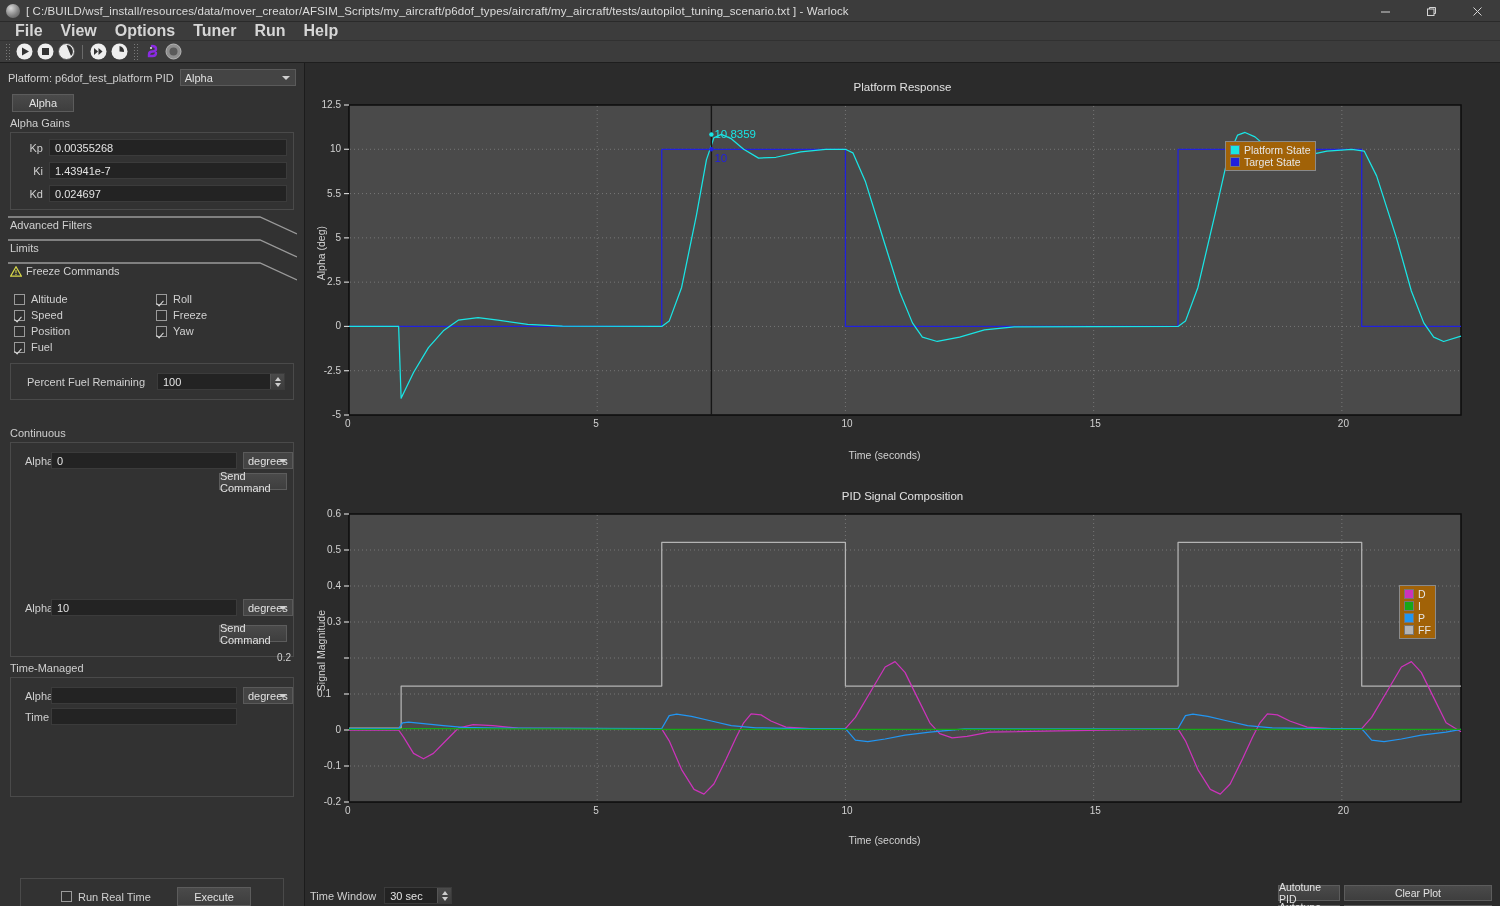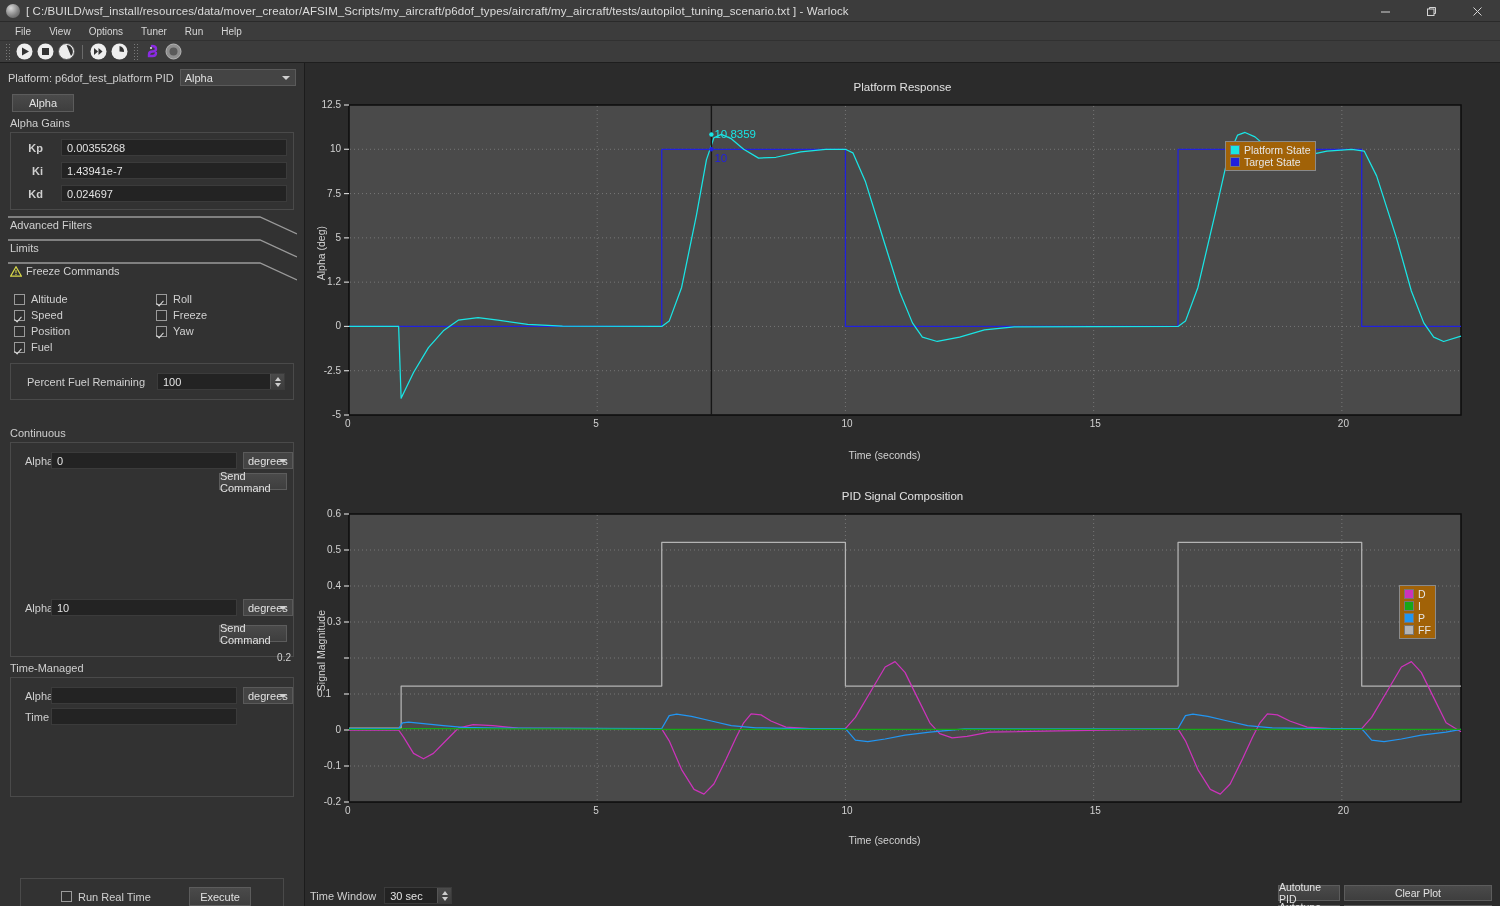--- a/index.html
+++ b/index.html
@@ -31,21 +31,21 @@
   .wbtn {
     width: 46px; height: 22px; display: flex; align-items: center; justify-content: center;
     color: #d4d4d4; font-size: 12px;
   }
   #winbtns { position: absolute; right: 0; top: 0; display: flex; }
   
   #menubar {
     height: 19px; background: #3c3c3c; display: flex; align-items: center;
     padding-left: 6px; border-bottom: 1px solid #313131;
   }
-  .menuitem { font-size: 10px; color: #d6d6d6; padding: 2px 9px; }
+  .menuitem { font-size: 16px; color: #d6d6d6; padding: 2px 9px; font-weight: bold; }
   
   #toolbar {
     height: 22px; background: #3c3c3c; display: flex; align-items: center;
     padding-left: 2px; border-bottom: 1px solid #1e1e1e;
   }
   .grip { width: 6px; height: 16px; margin: 0 3px;
     background-image: repeating-linear-gradient(to bottom, #7a7a7a 0 1px, transparent 1px 3px),
                       repeating-linear-gradient(to bottom, #7a7a7a 0 1px, transparent 1px 3px);
     background-size: 1px 100%, 1px 100%;
     background-position: 1px 0, 4px 0; background-repeat: no-repeat;
@@ -79,21 +79,21 @@
     color: #e2e2e2; font-size: 11px; height: 18px;
     display: flex; align-items: center; justify-content: center;
   }
   #alphaBtn { width: 62px; margin: 6px 0 0 12px; }
   .sectlabel { padding: 5px 0 3px 10px; font-size: 11px; color: #cfcfcf; }
   .groupbox {
     border: 1px solid #4a4a4a; margin: 0 10px; padding: 6px 6px 7px 6px;
   }
   .gainrow { display: flex; align-items: center; margin-bottom: 6px; }
   .gainrow:last-child { margin-bottom: 0; }
-  .gainlbl { width: 26px; text-align: right; margin-right: 18px; font-size: 11px; color: #d0d0d0; font-weight: bold; }
+  .gainlbl { width: 26px; text-align: right; margin-right: 6px; font-size: 11px; color: #d0d0d0; }
   .field {
     background: #232323; border: 1px solid #3b3b3b; height: 17px; color: #e3e3e3;
     font-size: 11px; display: flex; align-items: center; padding: 0 5px; flex: 1;
   }
   
   .collapsed { position: relative; height: 21px; margin-top: 2px; }
   .collapsed .ctext { position: absolute; left: 10px; top: 3px; font-size: 11px; color: #d0d0d0; }
   .collapsed .cline { position: absolute; left: 8px; top: 0; width: 289px; height: 21px; }
   .warn-tri { display:inline-block; vertical-align: -2px; margin-right: 4px; }
   
@@ -377,21 +377,21 @@
         <div class="cmdlbl">Time</div>
         <div class="field" style="flex:none;width:186px;"></div>
       </div>
     </div>
 
     <div class="groupbox" style="position:absolute;left:10px;right:10px;bottom:12px;height:38px;display:flex;align-items:center;">
       <div class="cbrow" style="margin-left:34px;">
         <div class="cbox"></div>
         <div class="cblabel">Run Real Time</div>
       </div>
-      <div class="btn" style="width:62px;height:19px;margin-left:auto;margin-right:26px;">Execute</div>
+      <div class="btn" style="width:74px;height:19px;margin-left:auto;margin-right:26px;">Execute</div>
     </div>
   </div>
 
   <div id="rightpanel">
 
     <div class="charttitle">Platform Response</div>
     <div class="plotwrap" id="plot1wrap" style="height:370px;">
       <div class="ylabel" id="p1ylabel" style="left: 10px; top: 133px;">Alpha (deg)</div>
       <svg id="plot1" width="1195" height="360" style="position:absolute;left:0;top:0">
           <rect x="44" y="12" width="1112" height="310" fill="#4a4a4a" stroke="#0d0d0d" stroke-width="1.5"></rect>
@@ -427,23 +427,23 @@
             <span>Platform State</span>
           </div>
           <div class="legrow">
             <span class="swatch" style="background: rgb(32, 32, 224);"></span>
             <span>Target State</span>
           </div>
         </div>
     <div class="ytick" style="right: 1159px; top: 316px;">-5</div>
         <div class="ytick" style="right: 1159px; top: 271.714px;">-2.5</div>
         <div class="ytick" style="right: 1159px; top: 227.429px;">0</div>
-        <div class="ytick" style="right: 1159px; top: 183.143px;">1.2</div>
+        <div class="ytick" style="right: 1159px; top: 183.143px;">2.5</div>
         <div class="ytick" style="right: 1159px; top: 138.857px;">5</div>
-        <div class="ytick" style="right: 1159px; top: 94.5714px;">7.5</div>
+        <div class="ytick" style="right: 1159px; top: 94.5714px;">5.5</div>
         <div class="ytick" style="right: 1159px; top: 50.2857px;">10</div>
         <div class="ytick" style="right: 1159px; top: 6px;">12.5</div>
         <div class="xtick" style="left: 40px; top: 325px;">0</div>
         <div class="xtick" style="left: 288.214px; top: 325px;">5</div>
         <div class="xtick" style="left: 536.429px; top: 325px;">10</div>
         <div class="xtick" style="left: 784.643px; top: 325px;">15</div>
         <div class="xtick" style="left: 1032.86px; top: 325px;">20</div>
       </div>
     <div class="xlabel" id="p1xlabel" style="margin-top: -14px; padding-right: 36px;">Time (seconds)</div>
 

